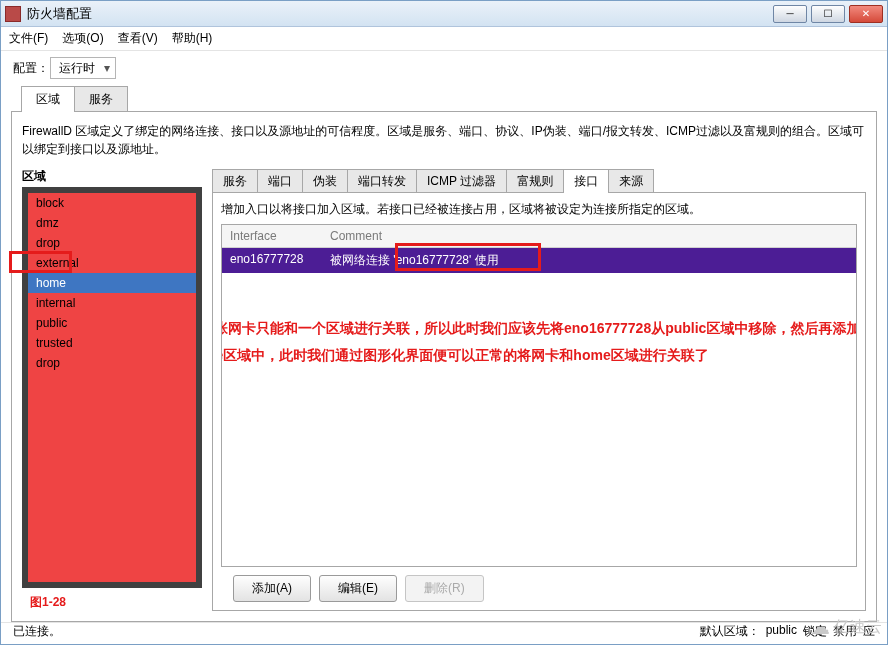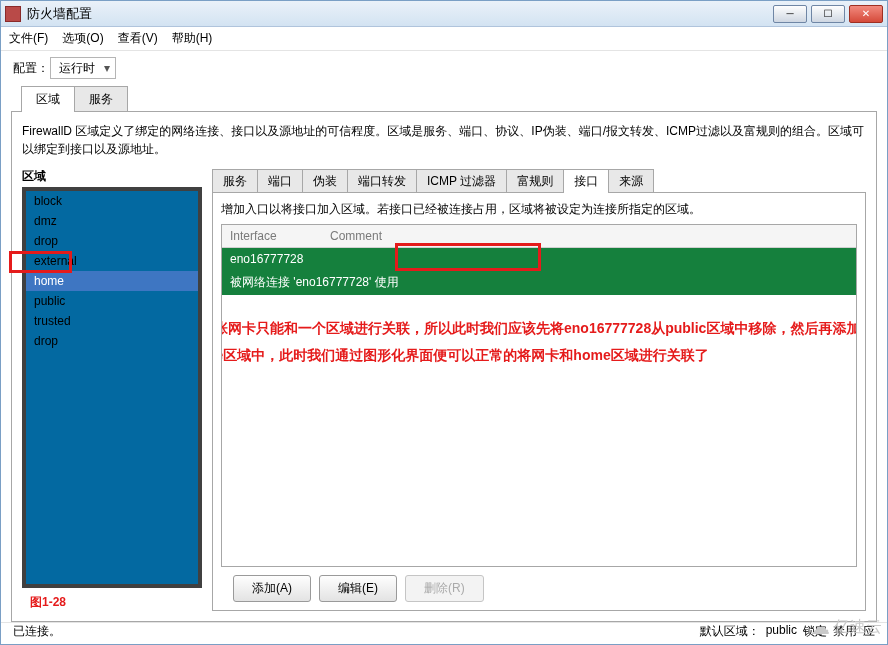--- a/index.html
+++ b/index.html
@@ -25,36 +25,36 @@
 .tab { padding: 4px 14px; border: 1px solid #a7a7a7; border-bottom: none; margin-right: -1px; background: #e8e8e8; font-size: 12px; position: relative; top: 1px; }
 .tab.active { background: #fff; z-index: 2; }
 .content-border { border: 1px solid #a7a7a7; margin: 0 10px; padding: 10px 10px; flex: 1; display: flex; flex-direction: column; min-height: 0; }
 
 .desc { font-size: 12px; line-height: 1.5; margin-bottom: 10px; }
 
 .main-split { display: flex; flex: 1; min-height: 0; gap: 10px; }
 
 .left-col { width: 180px; display: flex; flex-direction: column; }
 .left-col .heading { font-weight: bold; margin-bottom: 2px; }
-.zone-list { border: 4px solid #404040; flex: 1; overflow: auto; background: #0369a1; }
+.zone-list { border: 6px solid #404040; flex: 1; overflow: auto; background: #ef4444; }
 .zone-item { padding: 3px 8px; cursor: default; }
 .zone-item.selected { background: #3e76c2; color: #fff; }
 
 .right-col { flex: 1; display: flex; flex-direction: column; min-height: 0; }
 .inner-tabs { display: flex; }
 .inner-tab { padding: 3px 10px; border: 1px solid #a7a7a7; border-bottom: none; margin-right: -1px; background: #e8e8e8; font-size: 12px; position: relative; top: 1px; }
 .inner-tab.active { background: #fff; z-index: 2; }
 .inner-content { border: 1px solid #a7a7a7; flex: 1; padding: 8px; display: flex; flex-direction: column; background: #fff; min-height: 0; position: relative; }
 .inner-desc { font-size: 12px; margin-bottom: 6px; }
 
 .iface-table { border: 1px solid #a7a7a7; flex: 1; overflow: hidden; background: #fff; }
 .iface-head { display: flex; border-bottom: 1px solid #d0d0d0; background: #f5f5f5; }
 .iface-head div { padding: 4px 8px; color: #7a7a7a; font-size: 12px; }
 .iface-row { display: flex; }
-.iface-row.selected { background: #15803d; color: #fff; flex-direction: column; }
+.iface-row.selected { background: #4c1d95; color: #fff; }
 .iface-row div { padding: 4px 8px; font-size: 12px; }
 .col-if { width: 100px; }
 .col-cm { flex: 1; }
 
 .btn-row { display: flex; gap: 8px; margin-top: 8px; padding-left: 12px; }
 .btn { border: 1px solid #9a9a9a; background: linear-gradient(#fefefe,#e3e3e3); padding: 4px 18px; border-radius: 3px; font-size: 12px; }
 .btn.disabled { color: #aaa; border-color: #c5c5c5; background: #f3f3f3; }
 
 
 .red-box { position: absolute; border: 3px solid #e51b1b; pointer-events: none; }
@@ -108,20 +108,21 @@
     <div class="main-split">
 
       <div class="left-col">
         <div class="heading">区域</div>
         <div class="zone-list" id="zone-list" style="position:relative;">
             <div class="zone-item">block</div>
             <div class="zone-item">dmz</div>
             <div class="zone-item">drop</div>
             <div class="zone-item">external</div>
             <div class="zone-item selected">home</div>
+            <div class="zone-item">internal</div>
             <div class="zone-item">public</div>
             <div class="zone-item">trusted</div>
             <div class="zone-item">drop</div>
           </div>
         <div class="fig-label" style="margin-top:6px;">图1-28</div>
       </div>
 
       <div class="right-col">
         <div class="inner-tabs" id="inner-tabs">
             <div class="inner-tab">服务</div>

